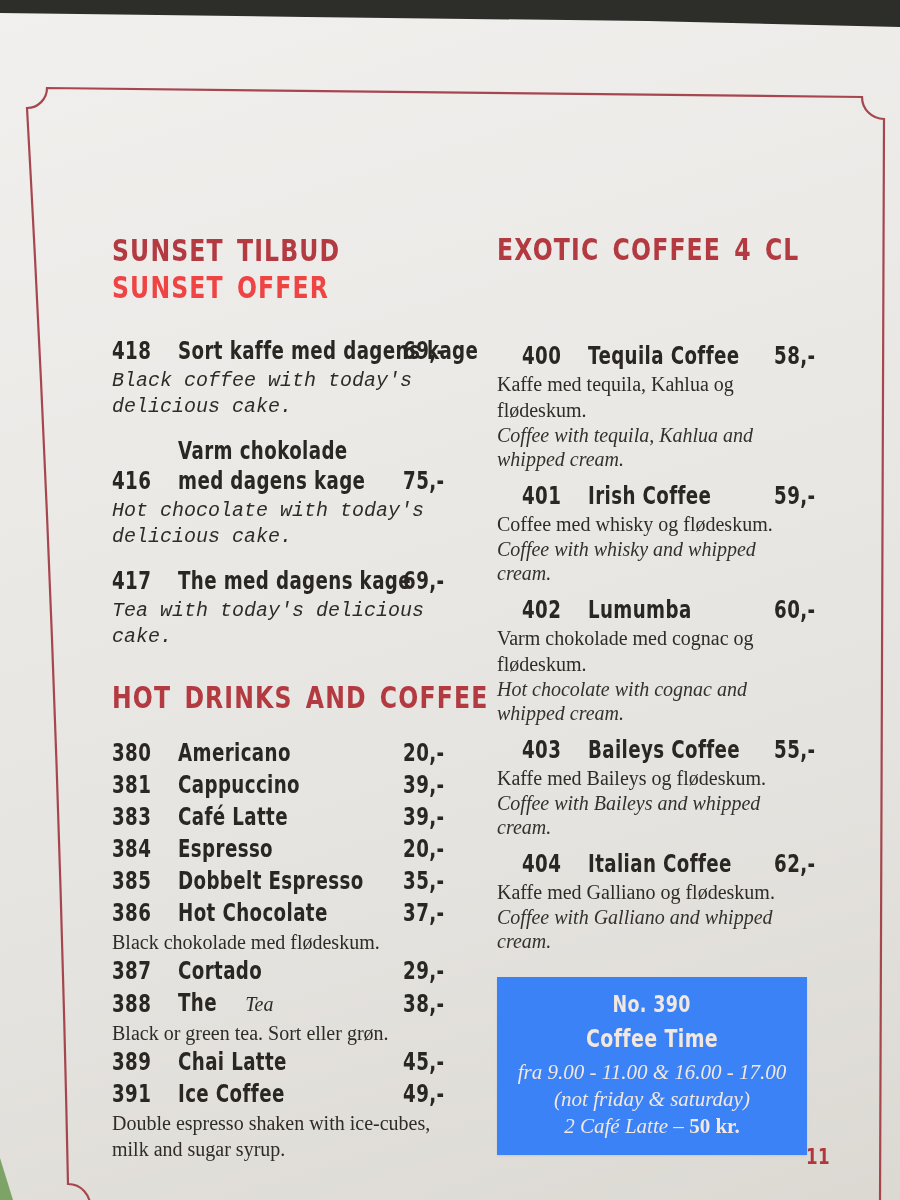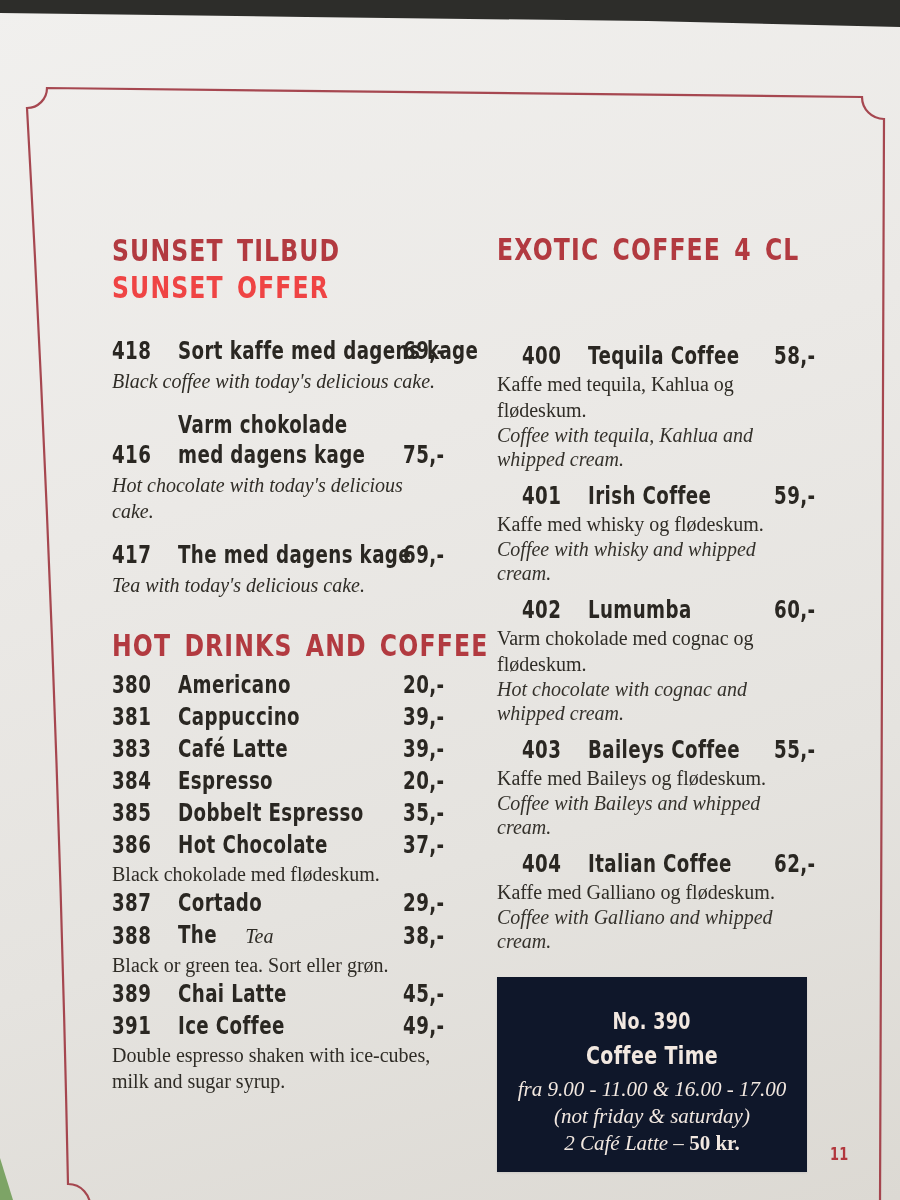--- a/index.html
+++ b/index.html
@@ -37,40 +37,40 @@
   .hot-items .menu-row{line-height:32px;}
   .exotic-items .menu-row{line-height:30px;margin-left:25px;}
   .num{width:54px;flex:none;}
   .name{flex:1;min-width:0;}
   .name .nline{display:block;}
   .price{width:70px;flex:none;text-align:right;}
   .name-note{font-family:"Liberation Serif",serif;font-style:italic;font-weight:normal;
     font-size:20px;margin-left:16px;color:#2f2c26;}
   .desc{font-family:"Liberation Serif",serif;font-size:20px;line-height:26px;color:#2f2c26;}
   .desc.it{font-style:italic;}
-  .sunset-items .desc{margin:2px 0 16px 0;}
+  .sunset-items .desc{margin:2px 0 16px 0;font-family:Liberation Mono, monospace;}
   .hot-items .desc{line-height:26px;}
   .title-block{margin-bottom:30px;}
   .hot-title{margin-top:30px;}
-  .hot-items{margin-top:6px;}
+  .hot-items{margin-top:22px;}
   .exotic-title{margin-bottom:74px;}
   .exotic-item{margin-bottom:10px;}
   .exotic-item .desc-da{font-family:"Liberation Serif",serif;font-size:20px;line-height:26px;color:#2f2c26;}
   .exotic-item .desc-en{font-family:Liberation Serif, serif;font-style:italic;font-size:20px;line-height:24px;color:#34312b;}
   .offer-box{
-    margin-top:24px;width:310px;height:165px;background:#0f172a;color:#f2e8e0;
-    text-align:center;padding-top:30px;box-sizing:content-box;
+    margin-top:24px;width:310px;height:165px;background:#3b82f6;color:#f2e8e0;
+    text-align:center;padding-top:13px;box-sizing:content-box;
     box-shadow:0 1px 2px rgba(0,0,0,.08);
   }
   .offer-box .cond{transform-origin:50% 50%;}
   .offer-no{font-size:23px;line-height:28px;}
   .offer-title{font-size:25px;line-height:40px;letter-spacing:1px;}
   .offer-line{font-family:"Liberation Serif",serif;font-style:italic;font-size:21px;line-height:27px;}
   .offer-bold{font-style:normal;font-weight:bold;}
-  .page-number{position:absolute;left:830px;top:1144px;color:#b2373d;font-size:17px;}
+  .page-number{position:absolute;left:806px;top:1144px;color:#b2373d;font-size:22px;}
 </style>
 </head>
 <body>
 
 <div class="table-top"></div>
 
 <svg class="frame" width="900" height="1200" viewBox="0 0 900 1200">
   <path d="M 90,1208 A 22 22 0 0 0 68,1184 Q 57,645 27,108 A 20 20 0 0 0 47,88 L 862,97 A 22 22 0 0 0 884,119 L 880,1208" fill="none" stroke="#a03842" stroke-width="2.2" opacity="0.92"></path>
 </svg>
 
@@ -206,21 +206,21 @@
         <div class="desc-en">Coffee with tequila, Kahlua and<br>whipped cream.</div>
       </div>
       <div class="exotic-item">
         <div class="menu-row">
           <div class="num"><span class="cond">401</span></div>
           <div class="name">
             <div class="nline"><span class="cond">Irish Coffee</span></div>
           </div>
           <div class="price"><span class="cond">59,-</span></div>
         </div>
-        <div class="desc-da">Kaffe med whisky og flødeskum.</div>
+        <div class="desc-da">Coffee med whisky og flødeskum.</div>
         <div class="desc-en">Coffee with whisky and whipped cream.</div>
       </div>
       <div class="exotic-item">
         <div class="menu-row">
           <div class="num"><span class="cond">402</span></div>
           <div class="name">
             <div class="nline"><span class="cond">Lumumba</span></div>
           </div>
           <div class="price"><span class="cond">60,-</span></div>
         </div>

